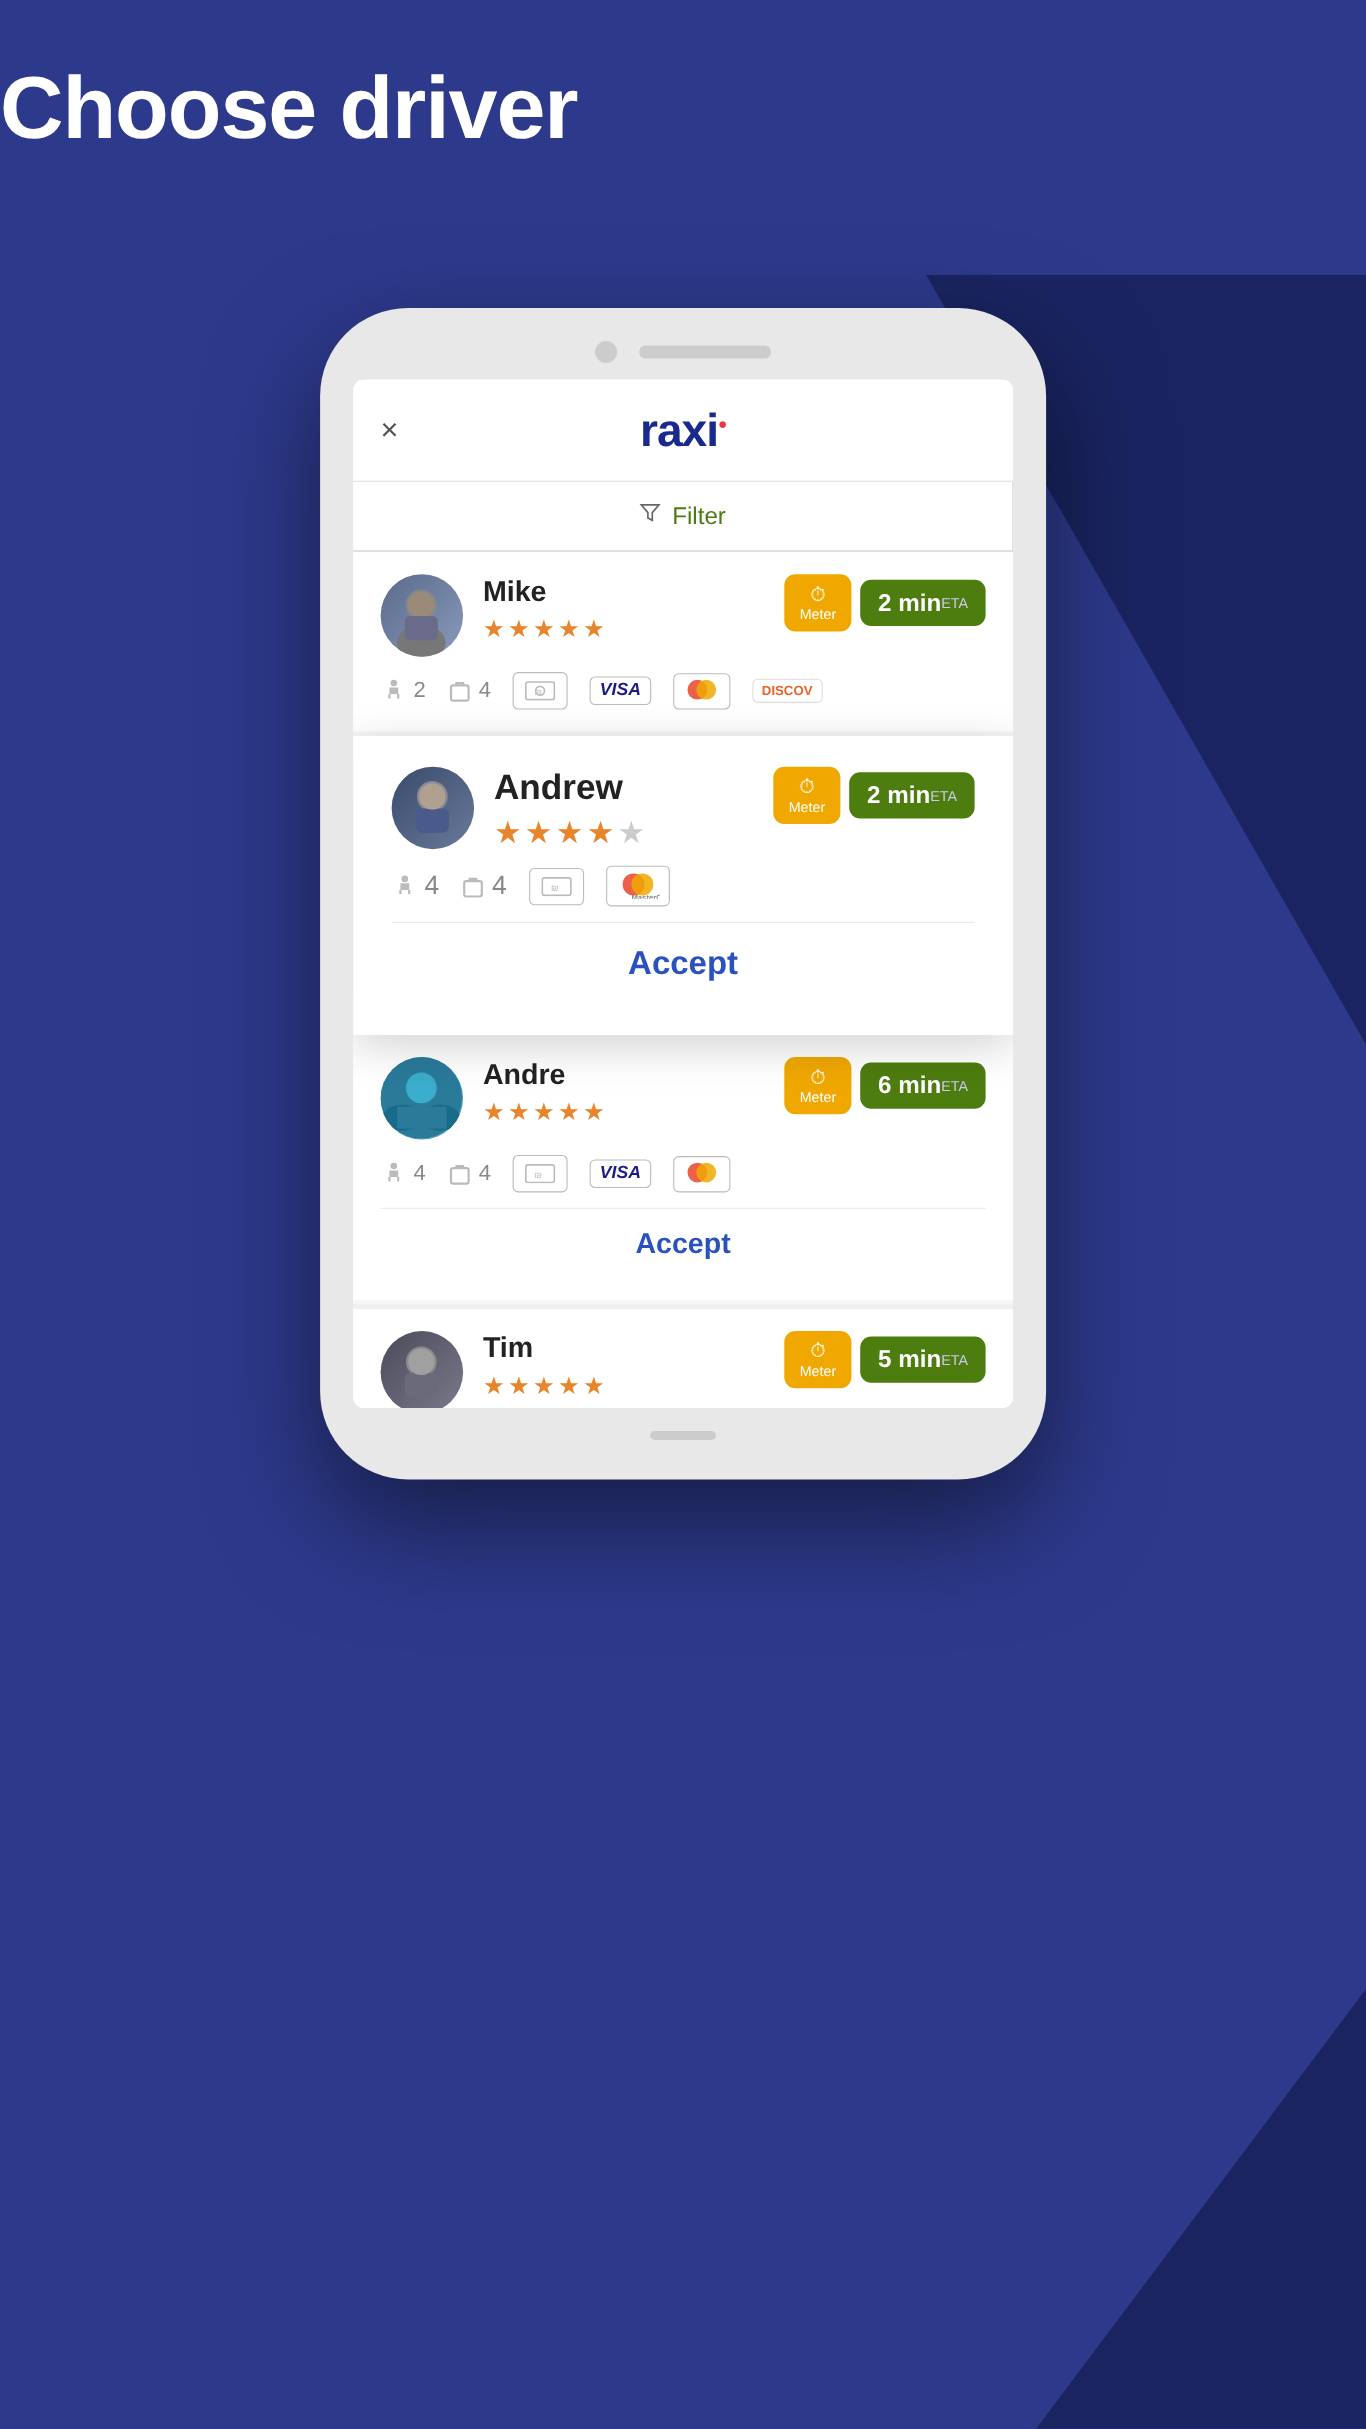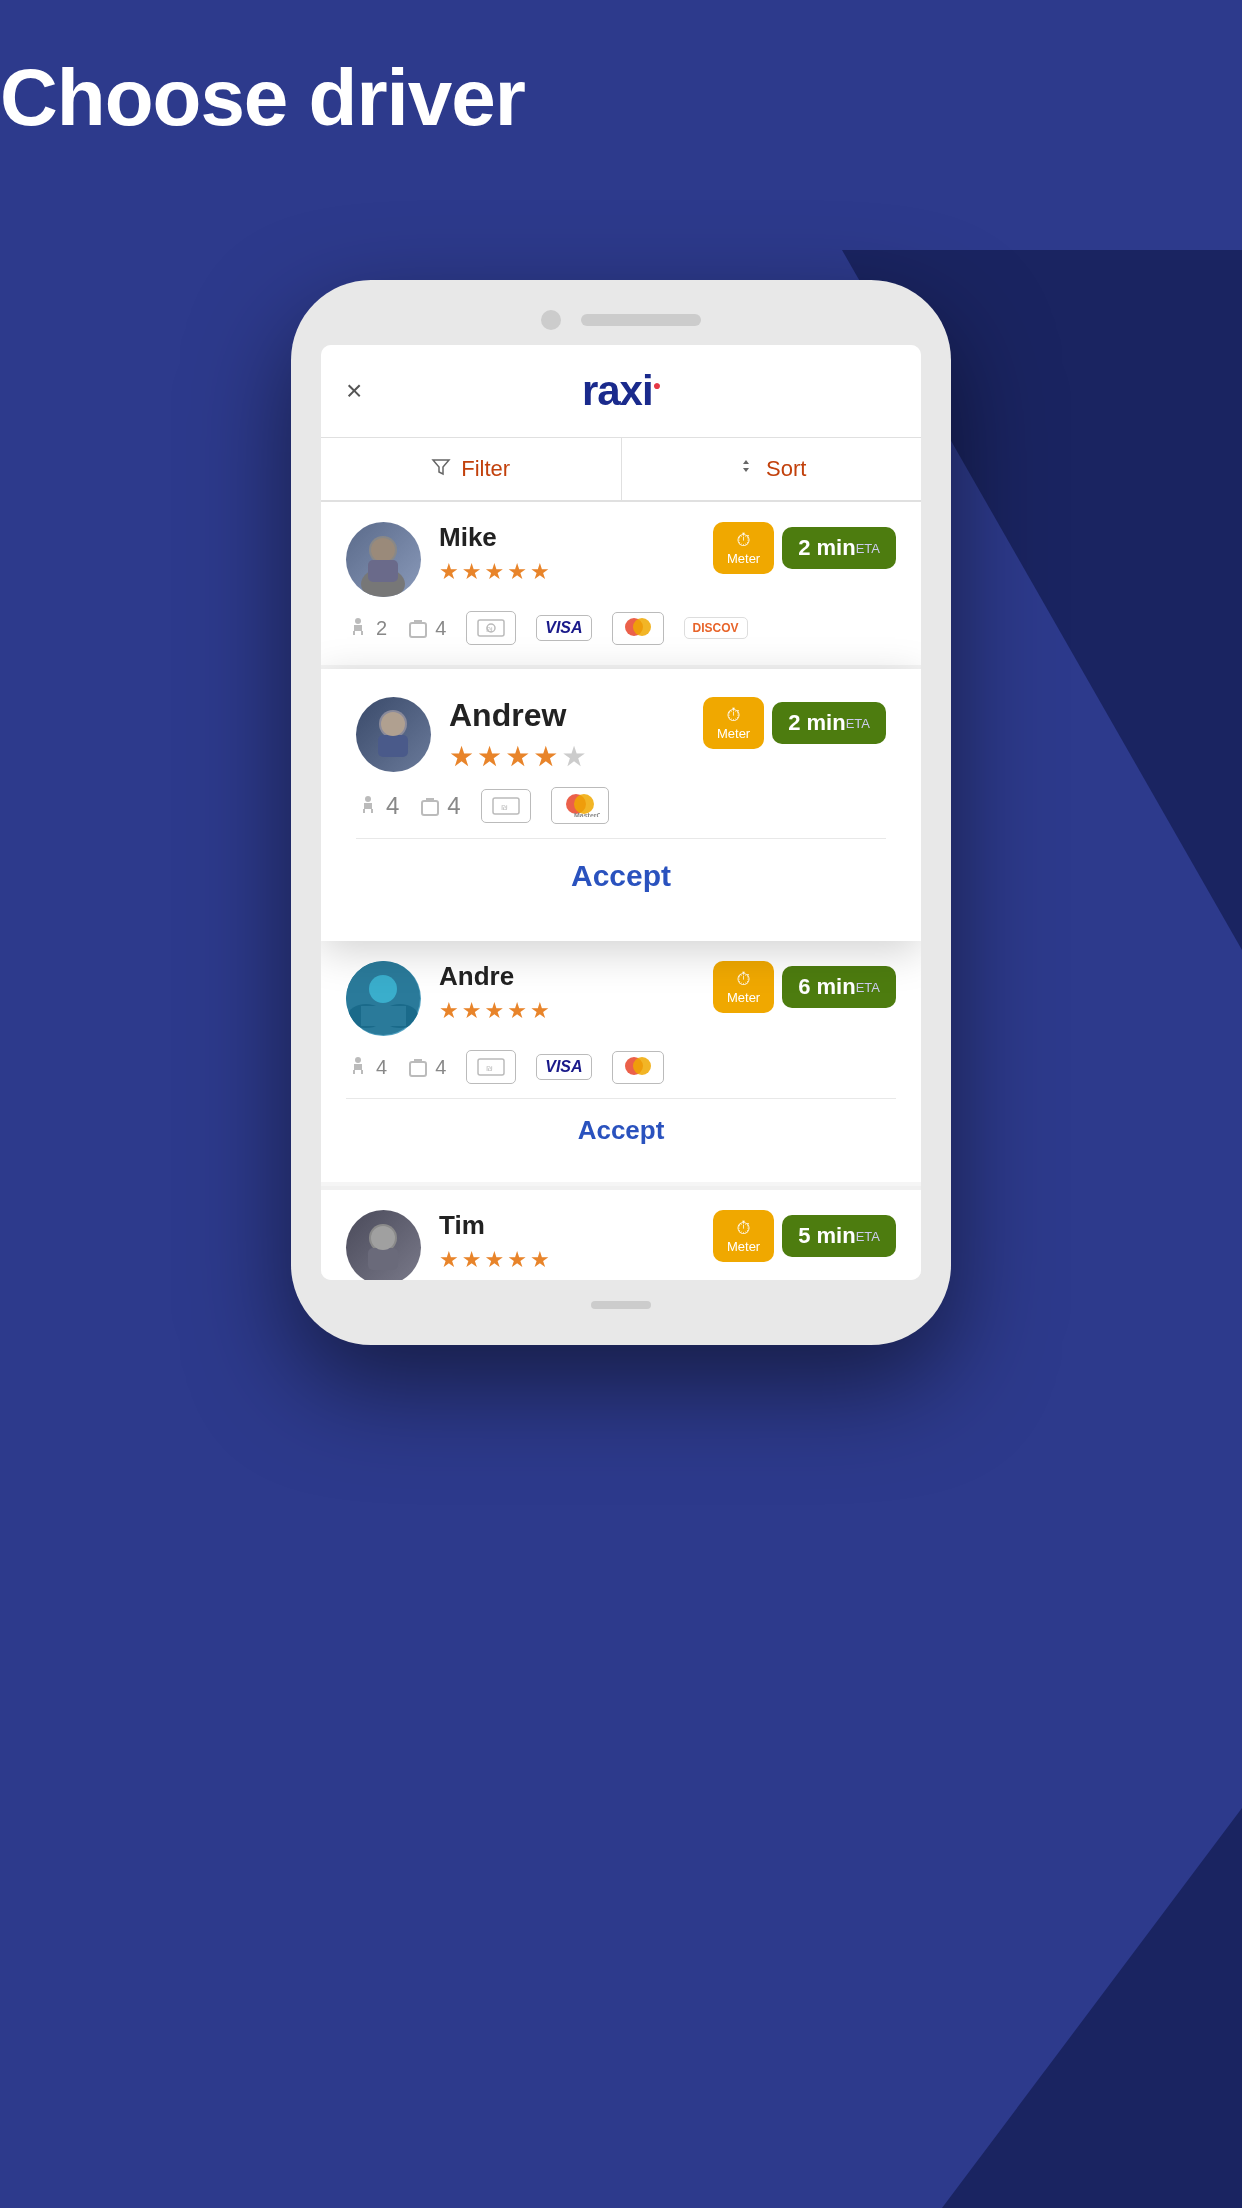--- a/index.html
+++ b/index.html
@@ -132,21 +132,21 @@
       border-bottom: 2px solid #e0e0e0;
     }
     .filter-btn, .sort-btn {
       flex: 1;
       display: flex;
       align-items: center;
       justify-content: center;
       gap: 10px;
       padding: 18px;
       font-size: 22px;
-      color: #c2410c;
+      color: #4d7c0f;
       cursor: pointer;
       border: none;
       background: none;
     }
     .filter-btn {
       border-right: 1px solid #e0e0e0;
     }
 
     
     .driver-list {
@@ -361,29 +361,20 @@
       <div class="filter-sort-bar">
         <button class="filter-btn">
           <span style="font-size:20px;">
             
             <svg width="20" height="20" viewBox="0 0 20 20" fill="none">
               <polygon points="2,3 18,3 12,10 12,17 8,15 8,10" fill="none" stroke="#666" stroke-width="1.5"></polygon>
             </svg>
           </span>
           <span>Filter</span>
         </button>
-        <button class="sort-btn">
-          <span>
-            <svg width="20" height="20" viewBox="0 0 20 20" fill="none">
-              <path d="M10 4L7 8h6L10 4z" fill="#666"></path>
-              <path d="M10 16L7 12h6l-3 4z" fill="#666"></path>
-            </svg>
-          </span>
-          <span>Sort</span>
-        </button>
       </div>
 
       <div class="driver-list">
 
         <div class="driver-card">
           <div class="driver-card-top">
             <div class="avatar avatar-mike">
               <svg width="75" height="75" viewBox="0 0 75 75">
                 <circle cx="37" cy="28" r="14" fill="#888"></circle>
                 <ellipse cx="37" cy="62" rx="22" ry="16" fill="#777"></ellipse>

